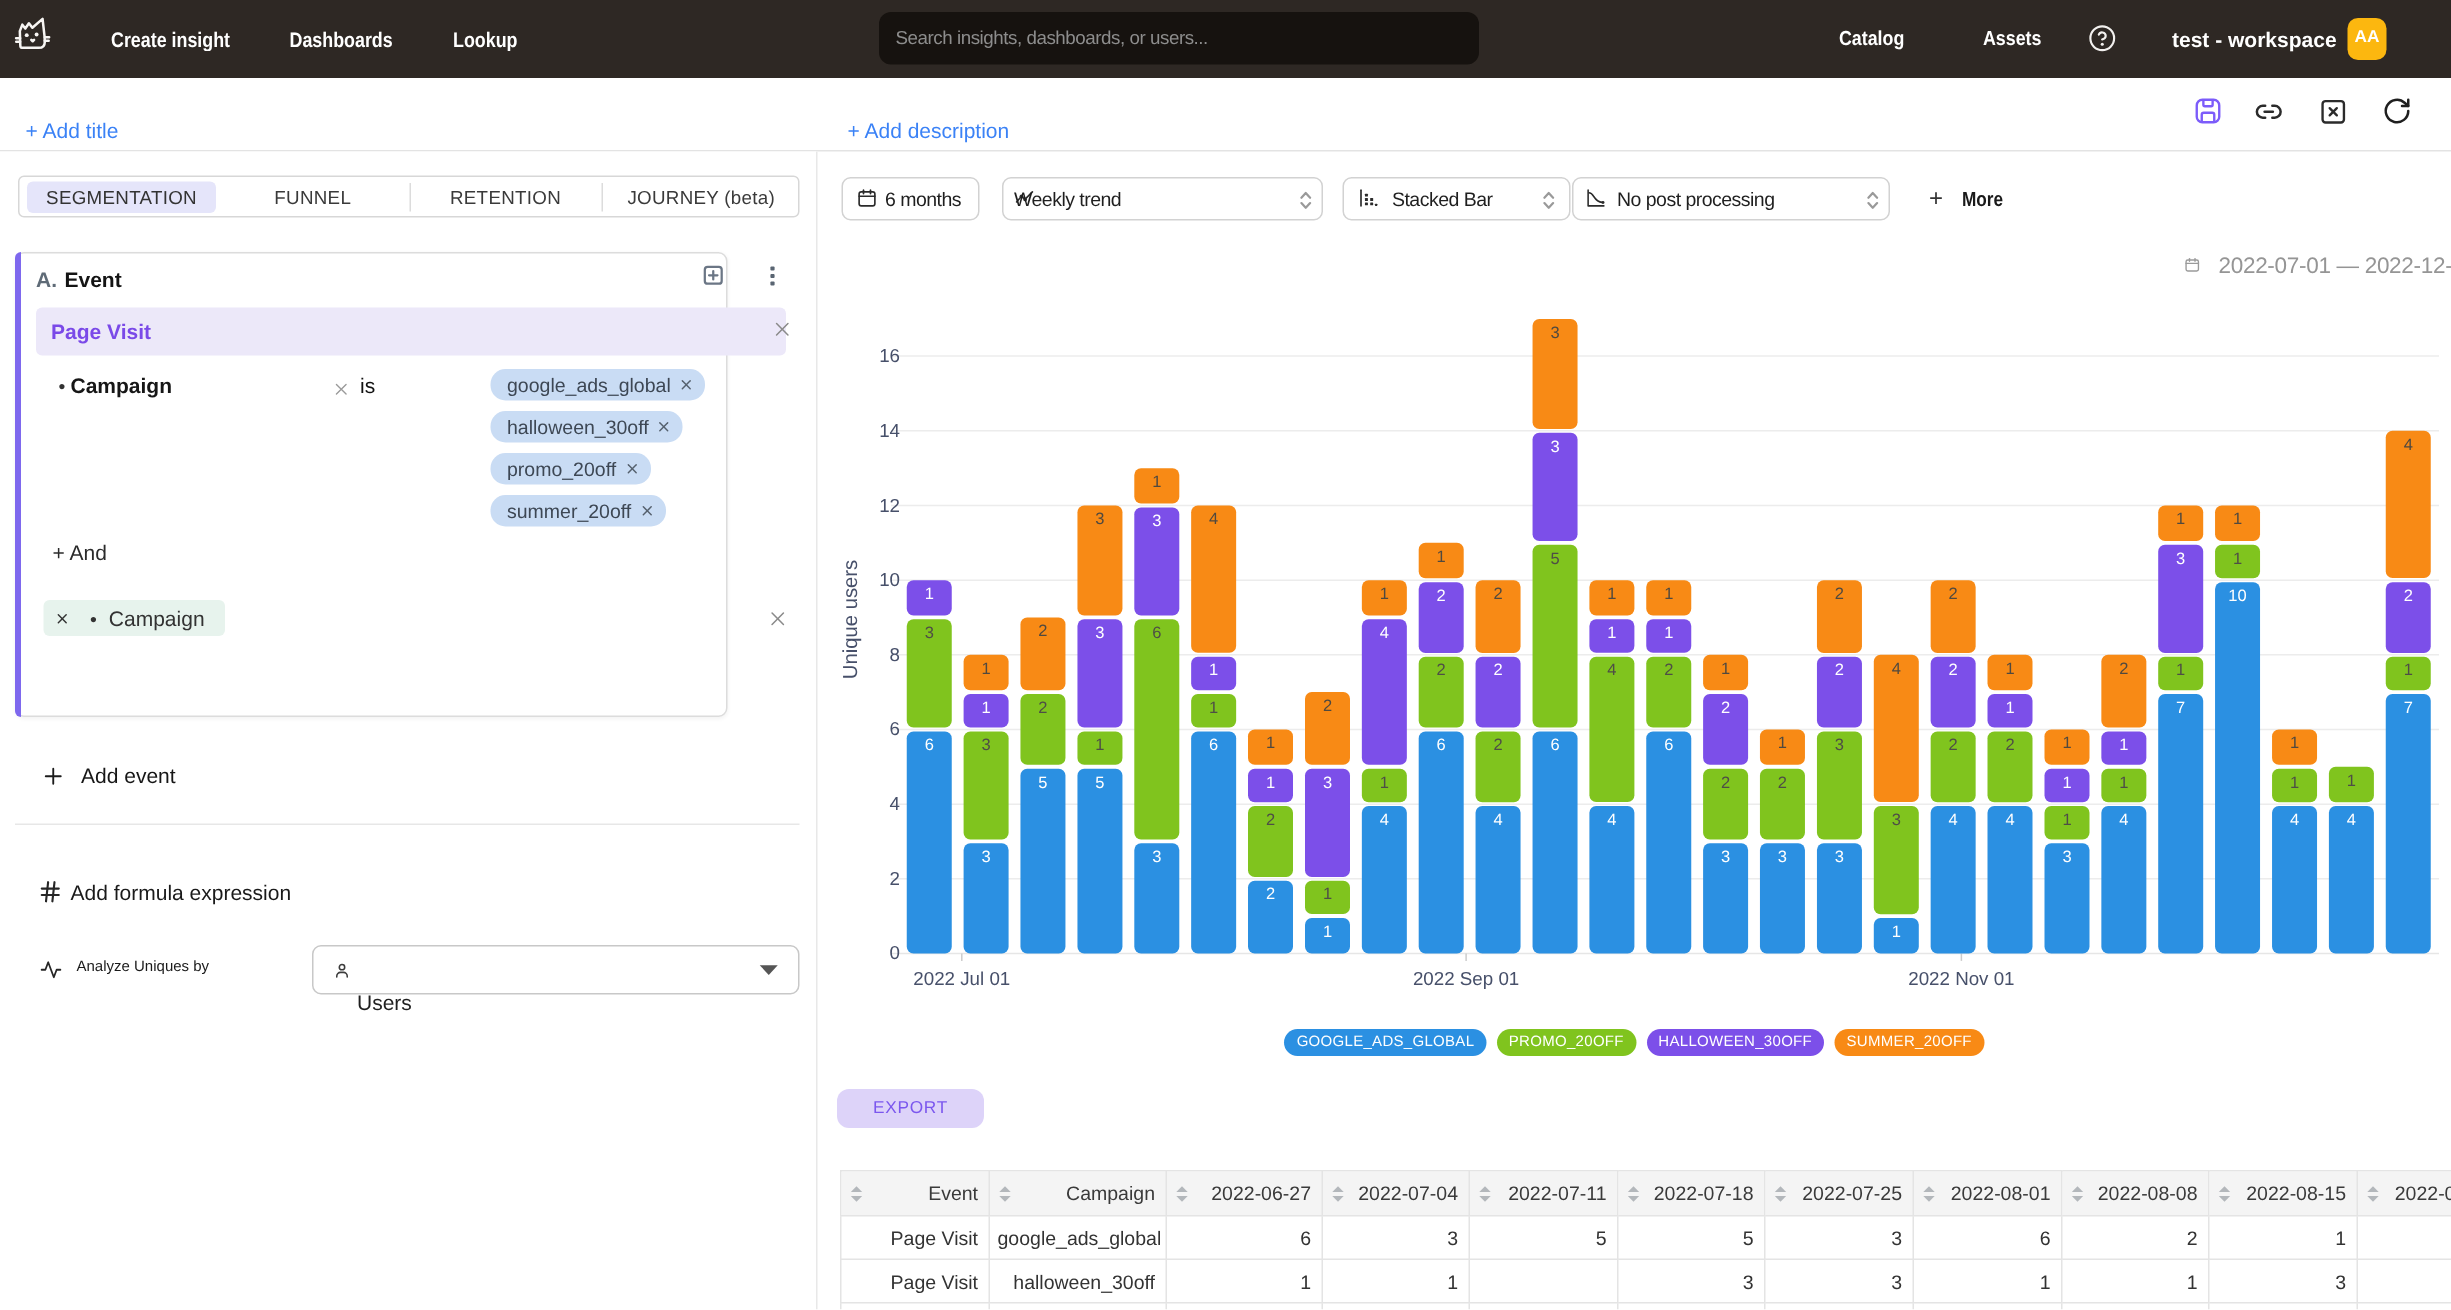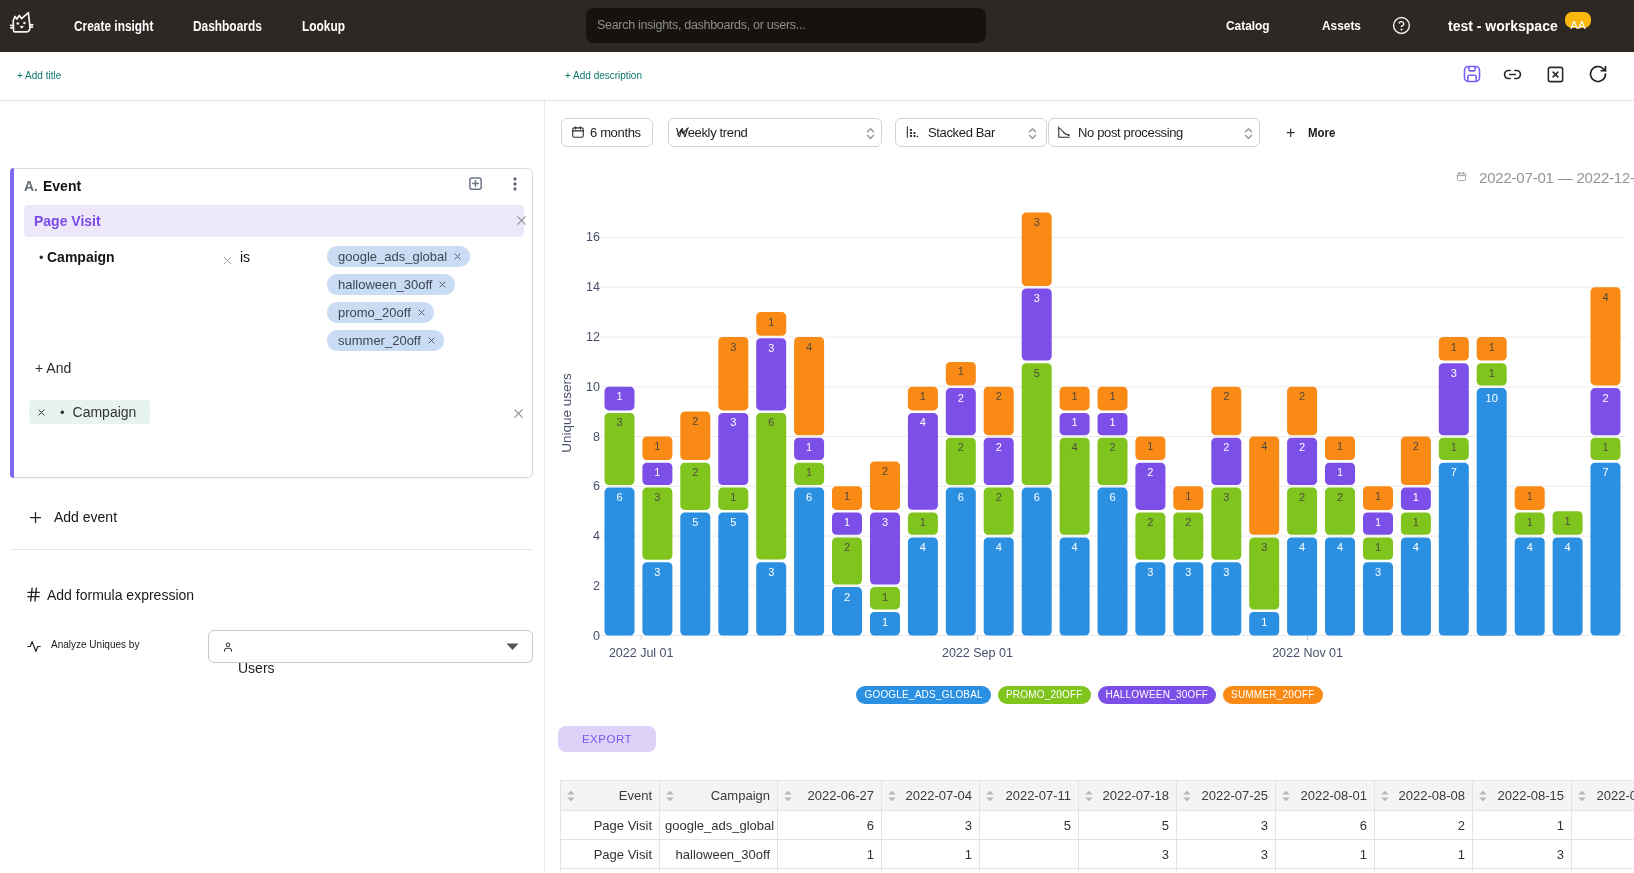--- a/index.html
+++ b/index.html
@@ -4,30 +4,30 @@
 html,body{width:1634px;height:873px;overflow:hidden;background:#fff;
 font-family:"Liberation Sans",sans-serif;-webkit-font-smoothing:antialiased}
 .abs{position:absolute}
 body{position:relative}
 .nav{position:absolute;left:0;top:0;width:1634px;height:52px;background:#2e2824}
 .sx85{transform:scaleX(.85);transform-origin:0 50%}
 .sx88{transform:scaleX(.88);transform-origin:0 50%}
 .navtxt{position:absolute;color:#fff;font-weight:bold;font-size:15px;line-height:52px;top:0;white-space:nowrap}
 .search{position:absolute;left:586px;top:8px;width:400px;height:35px;background:#16120f;border-radius:8px;
 color:#8d8d8d;font-size:12.5px;letter-spacing:-.3px;line-height:35px;padding-left:11px}
-.avatar{position:absolute;left:1565px;top:12px;width:26px;height:16px;border-radius:7px;background:#fcb70f;
-color:#fff;font-weight:normal;font-size:11.5px;text-align:center;line-height:26px}
+.avatar{position:absolute;left:1565px;top:12px;width:26px;height:28px;border-radius:7px;background:#fcb70f;
+color:#fff;font-weight:bold;font-size:11.5px;text-align:center;line-height:26px}
 .titlebar{position:absolute;left:0;top:52px;width:1634px;height:49px;border-bottom:1px solid #e3e3e3;background:#fff}
-.ghost{position:absolute;color:#0f766e;font-size:10px;line-height:47px;top:0}
+.ghost{position:absolute;color:#3b82f6;font-size:14px;line-height:47px;top:12px}
 .leftpanel{position:absolute;left:0;top:101px;width:545px;height:772px;border-right:1px solid #e8e8e8;background:#fff}
 .tabs{position:absolute;left:12px;top:16px;width:521px;height:28px;border:1px solid #d7d7d7;border-radius:4px;background:#fff}
 .tab{position:absolute;top:0;height:26px;line-height:26px;text-align:center;font-size:12.5px;color:#3a3a3a;letter-spacing:.2px}
 .tabact{position:absolute;left:5px;top:2.5px;width:126px;height:21px;background:#e5e5fa;border-radius:4px}
 .tdiv{position:absolute;top:4px;height:19px;width:1px;background:#dcdcdc}
-.card{position:absolute;left:10px;top:67px;width:523px;height:310px;border:1px solid #dcdcdc;border-radius:6px;
+.card{position:absolute;left:10px;top:67px;width:475px;height:310px;border:1px solid #dcdcdc;border-radius:6px;
 background:#fff;box-shadow:0 1px 3px rgba(0,0,0,.05)}
 .stripe{position:absolute;left:-1px;top:-1px;width:4px;height:310px;background:#7e68ee;border-radius:6px 0 0 6px}
 .pvrow{position:absolute;left:13px;top:36px;width:500px;height:32px;background:#ece8f9;border-radius:4px;
 color:#7a49e8;font-weight:bold;font-size:14px;line-height:32px;padding-left:10px}
 .chip{position:absolute;left:316px;height:21px;background:#c9dcf4;border-radius:10px;display:flex;align-items:center;
 font-size:13px;color:#3d4754;padding:0 8px 0 11px;white-space:nowrap}
 .chip svg{margin-left:6px}
 .gchip{position:absolute;left:18px;top:231px;height:24px;background:#e7f3ed;border-radius:4px;display:flex;
 align-items:center;font-size:14px;color:#333;padding:0 14px 0 8px}
 .curow{position:absolute;left:13px;top:268px;width:500px;height:31px;background:#edf1fb;border-radius:4px;
@@ -95,20 +95,29 @@
       <path d="m9 9 6 6"></path>
 </g>
   </svg>
 <svg style="position:absolute;left:1588px;top:64px" width="20" height="20" viewBox="0 0 24 24" fill="none">
 <g stroke="#1f1f1f" stroke-width="2" stroke-linecap="round" stroke-linejoin="round">
 <path d="M21 12a9 9 0 1 1-2.9-6.6L21 8"></path>
       <path d="M21 3v5h-5"></path>
 </g>
   </svg>
 <div class="leftpanel">
+<div class="tabs">
+<div class="tabact"></div>
+<div class="tab" style="left:5px;width:126px;top:1px;color:#333">SEGMENTATION</div>
+<div class="tab" style="left:131px;width:129px;top:1px">FUNNEL</div>
+<div class="tab" style="left:260px;width:128px;top:1px">RETENTION</div>
+<div class="tab" style="left:388px;width:133px;top:1px">JOURNEY (beta)</div>
+<div class="tdiv" style="left:260px"></div>
+<div class="tdiv" style="left:388px"></div>
+</div>
 <div class="card">
 <div class="stripe"></div>
 <div class="abs" style="left:13px;top:9px;font-size:14px;color:#141414;font-weight:bold;white-space:nowrap;"><span style="color:#5f6b77">A.</span><span style="display:inline-block;width:5px"></span>Event</div>
 <div class="pvrow">Page Visit</div>
 <div class="abs" style="left:504px;top:44px"><svg width="13" height="13" viewBox="0 0 24 24">
           <g stroke="#8a8a8a" stroke-width="1.9" stroke-linecap="round">
             <path d="M5 5 19 19"></path>
             <path d="M19 5 5 19"></path>
           </g>
         </svg></div>

